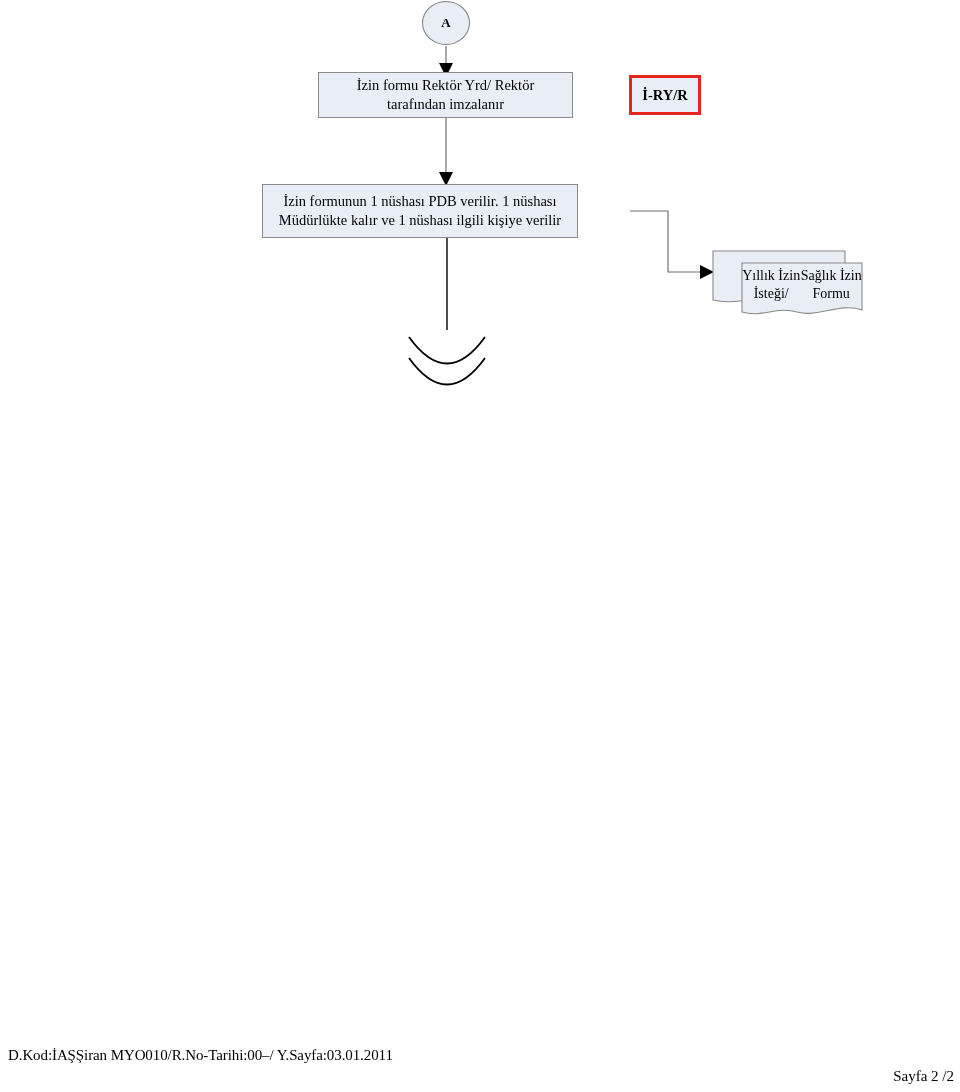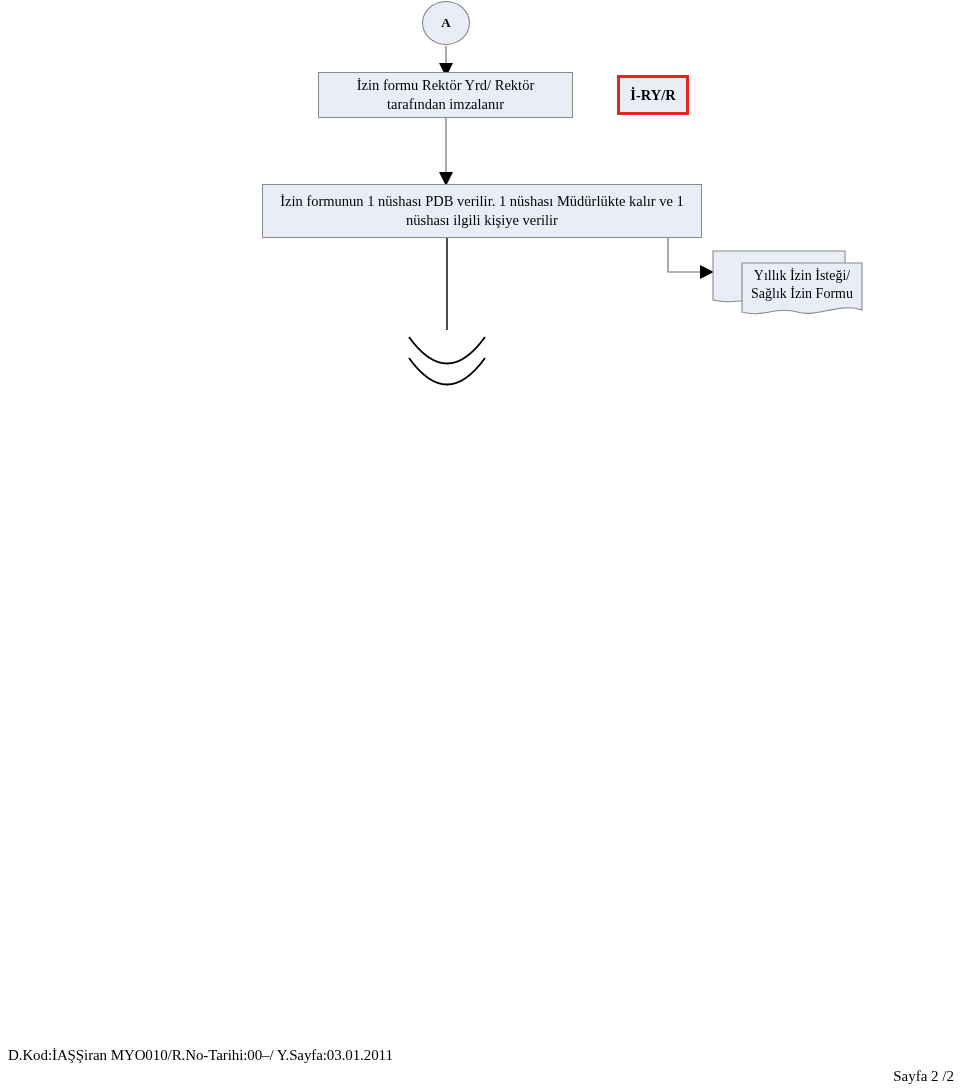--- a/index.html
+++ b/index.html
@@ -53,20 +53,21 @@
   .ref-box {
     position: absolute;
     background: #e8edf6;
     border: 3px solid #e8241f;
     display: flex;
     align-items: center;
     justify-content: center;
     text-align: center;
     font-weight: bold;
     font-family: "Liberation Serif", serif;
+    margin-left: 12px;
   }
 
   .doc-label {
     position: absolute;
     text-align: center;
     line-height: 1.3;
     font-family: "Liberation Serif", serif;
     pointer-events: none;
   }
 
@@ -148,26 +149,26 @@
   </div>
 
   <div class="process-box" style="left:318px; top:72px; width:255px; height:46px; font-size:14.5px;">
     <span>İzin formu  Rektör Yrd/ Rektör tarafından imzalanır</span>
   </div>
 
   <div class="ref-box" style="left:617px; top:75px; width:72px; height:40px; font-size:14.5px;">
     <span>İ-RY/R</span>
   </div>
 
-  <div class="process-box" style="left:262px; top:184px; width:440px; height:54px; font-size:14.5px;">
+  <div class="process-box" style="left:262px; top:184px; width:316px; height:54px; font-size:14.5px;">
     <span>İzin formunun 1 nüshası PDB verilir. 1 nüshası Müdürlükte kalır ve 1 nüshası ilgili kişiye verilir</span>
   </div>
 
   <div class="doc-label" style="left:742px; top:263px; width:120px; height:44px;
-              display:flex; flex-direction:column; align-items:center;
+              display:flex; flex-direction:row; align-items:center;
               justify-content:center; font-size:14px;">
     <span>Yıllık İzin İsteği/</span>
     <span>Sağlık İzin Formu</span>
   </div>
 
   <div class="footer-left">
     <b>D.Kod:</b><span class="reg">İAŞŞiran  MYO010</span><b>/R.No-Tarihi:</b><span class="reg">00–</span><b>/ Y.Sayfa:</b><span class="reg">03.01.2011</span>
   </div>
 
   <div class="footer-right">Sayfa 2 /2</div>

